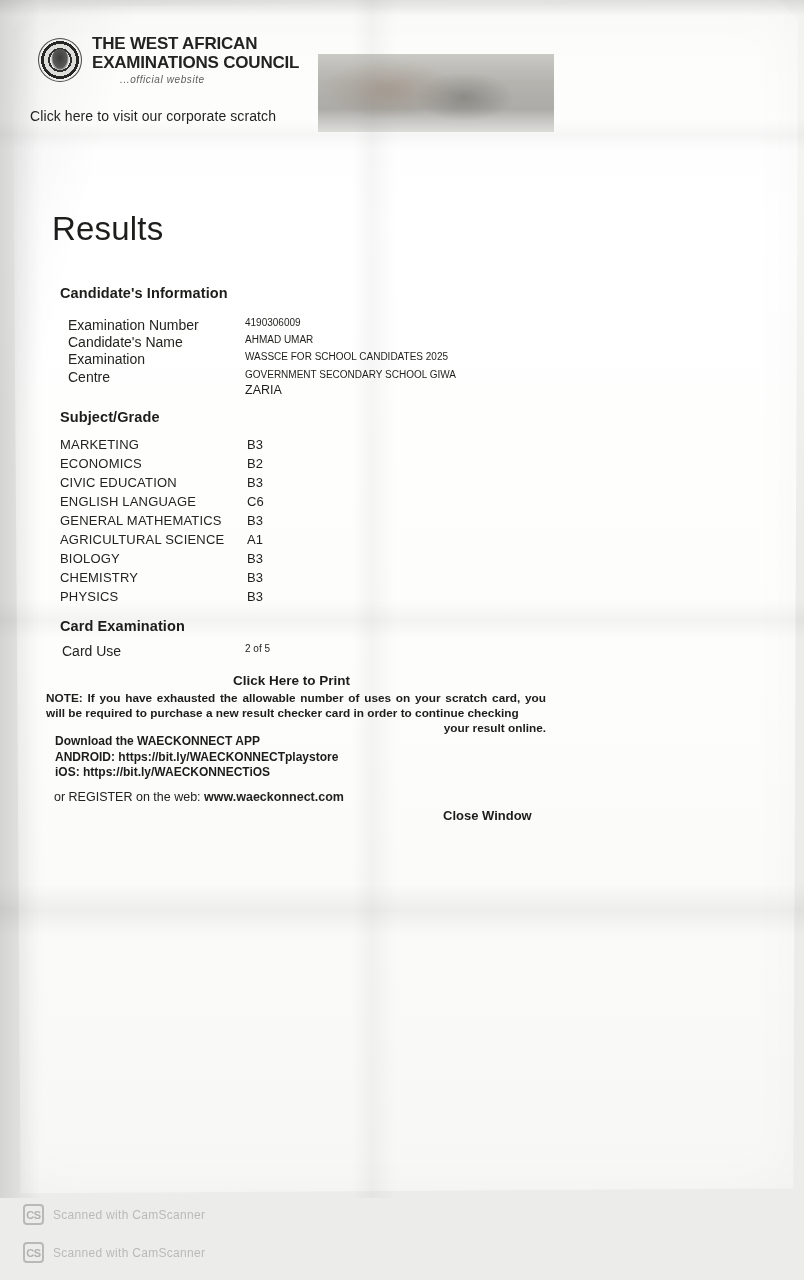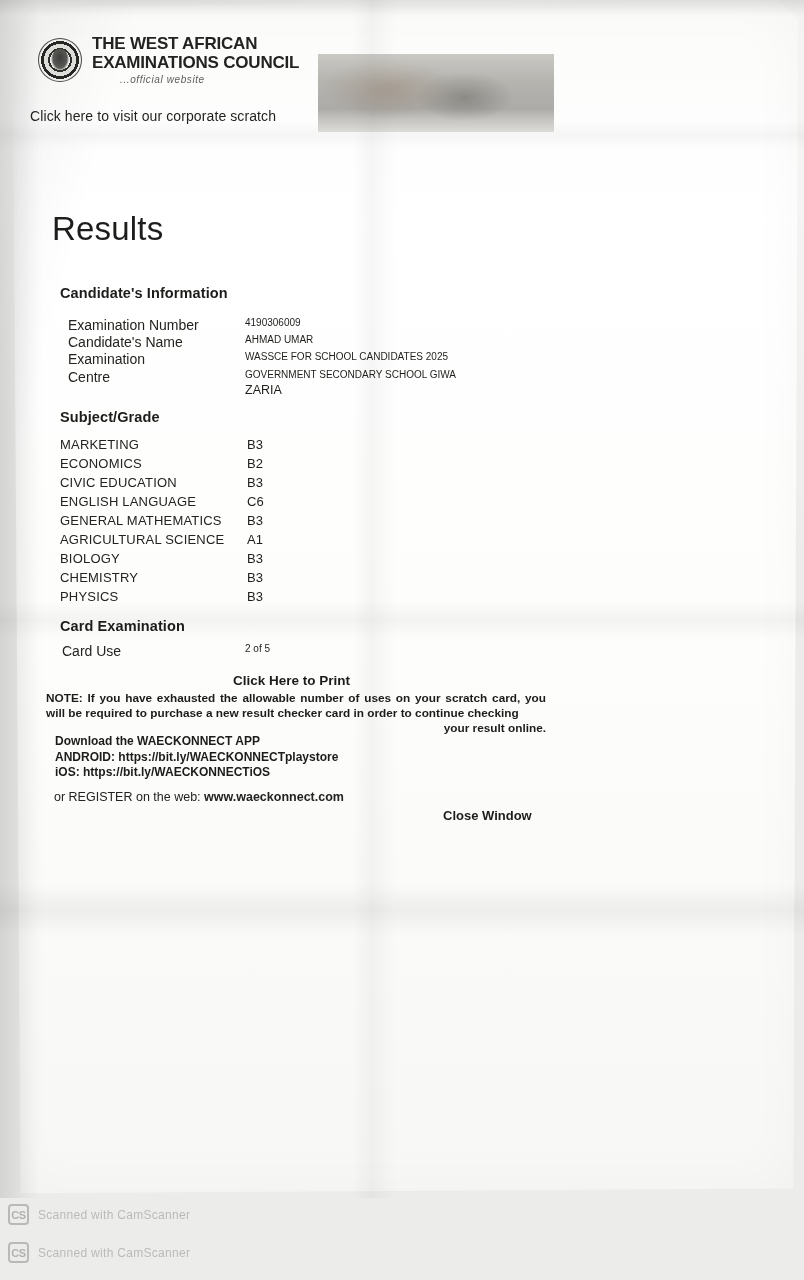--- a/index.html
+++ b/index.html
@@ -217,20 +217,21 @@
   .cs-wm-2 { top: 1242px; }
   .cs-badge {
     width: 21px; height: 21px;
     border: 2px solid #9a9a98;
     border-radius: 4px;
     color: #8e8e8c;
     font-size: 11px;
     font-weight: bold;
     display: flex; align-items: center; justify-content: center;
     letter-spacing: -0.5px;
+    margin-left: 15px;
   }
   .cs-text {
     font-size: 12px;
     color: #9b9b99;
     letter-spacing: 0.3px;
   }
 </style>
 </head>
 <body>
 

